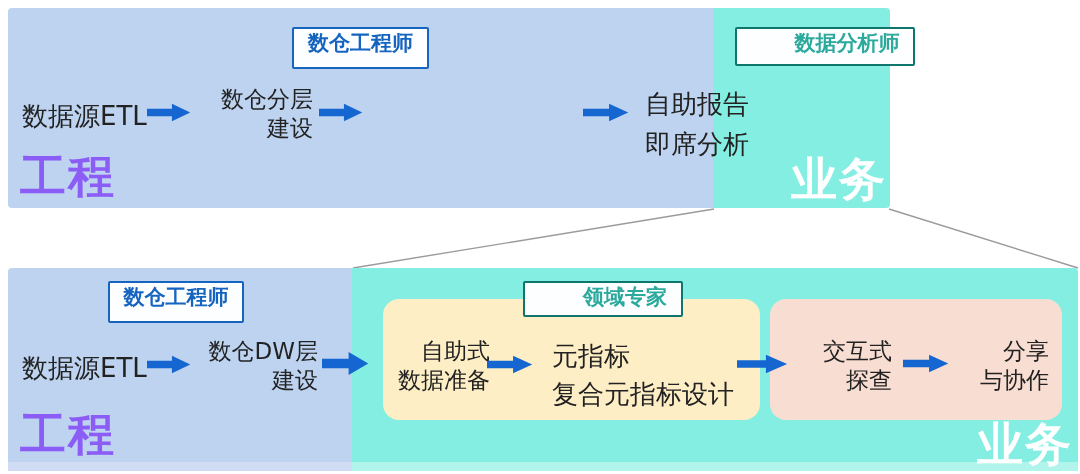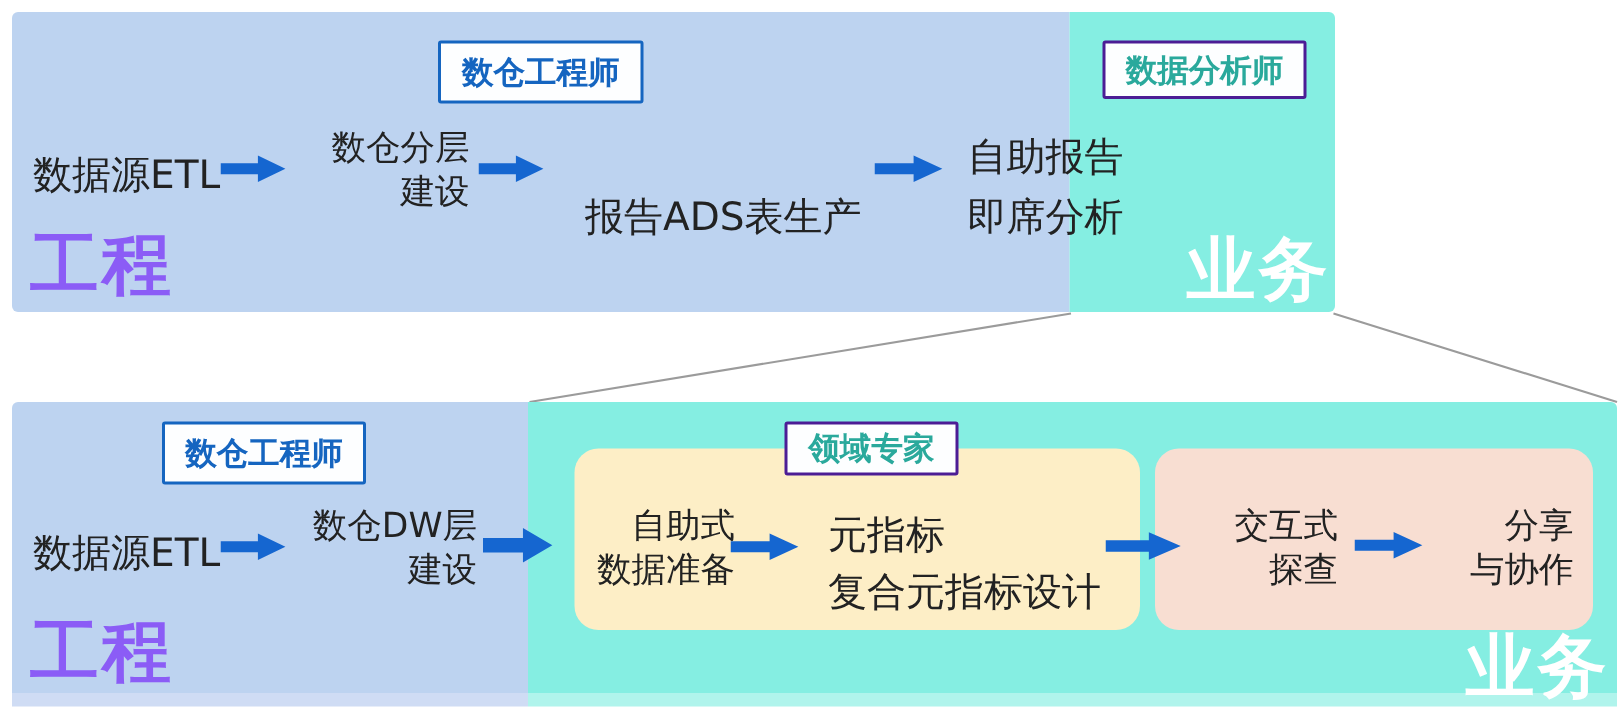--- a/index.html
+++ b/index.html
@@ -12,24 +12,24 @@
 
   .top-blue{left:8px;top:8px;width:705px;height:200px;border-radius:4px 0 0 4px;}
   .top-teal{left:713px;top:8px;width:177px;height:200px;border-radius:0 4px 4px 0;}
   .bot-blue{left:8px;top:268px;width:344px;height:194px;border-radius:4px 0 0 0;}
   .bot-teal{left:352px;top:268px;width:726px;height:194px;border-radius:0 4px 0 0;}
   .strip{position:absolute;top:462px;height:9px;}
   .strip.blue{left:8px;width:344px;background:#cfdcf4;}
   .strip.teal{left:352px;width:726px;background:#b0f4ec;}
 
   .role-label{position:absolute;background:#fdfeff;font-weight:bold;font-size:21px;
-    display:flex;align-items:center;justify-content:center;border-radius:2px;white-space:nowrap;}
+    display:flex;justify-content:center;border-radius:2px;white-space:nowrap;}
   .role-label.blue{border:2px solid #1565c0;color:#1565c0;}
   .role-label.teal{border:2px solid #4fae a2;color:#2aa99c;}
-  .role-label.teal{border:2px solid #4c1d95;}
+  .role-label.teal{border:2px solid #0f766e;padding-left:44px;}
   .role-label.gray-teal{border:2px solid #5d8d87;color:#2aa99c;}
 
   .zone-word{position:absolute;font-size:46px;font-weight:bold;letter-spacing:2px;white-space:nowrap;}
   .zone-word.navy{color:#8b5cf6;}
   .zone-word.white{color:#ffffff;}
 
   .step-text{position:absolute;color:#222222;font-size:26px;white-space:nowrap;font-weight:500;}
   .step-block{position:absolute;color:#222222;font-size:23px;line-height:29px;text-align:right;font-weight:500;}
 
   .proc-box{position:absolute;border-radius:16px;}
@@ -70,21 +70,20 @@
     <div>数仓分层</div>
     <div>建设</div>
   </div>
 
   <div class="arrow" style="left:319px;top:103px;width:44px;height:19px;">
     <svg viewBox="0 0 60 26" preserveAspectRatio="none">
         <polygon points="0,8 34,8 34,1 59,13 34,25 34,18 0,18"></polygon>
       </svg>
   </div>
 
-  <div class="step-text" style="left:390px;top:127px;">报告ADS表生产</div>
 
   <div class="arrow" style="left:583px;top:103px;width:46px;height:19px;">
     <svg viewBox="0 0 60 26" preserveAspectRatio="none">
         <polygon points="0,8 34,8 34,1 59,13 34,25 34,18 0,18"></polygon>
       </svg>
   </div>
 
   <div class="step-text" style="left:645px;top:87px;">自助报告</div>
   <div class="step-text" style="left:645px;top:127px;">即席分析</div>
 

